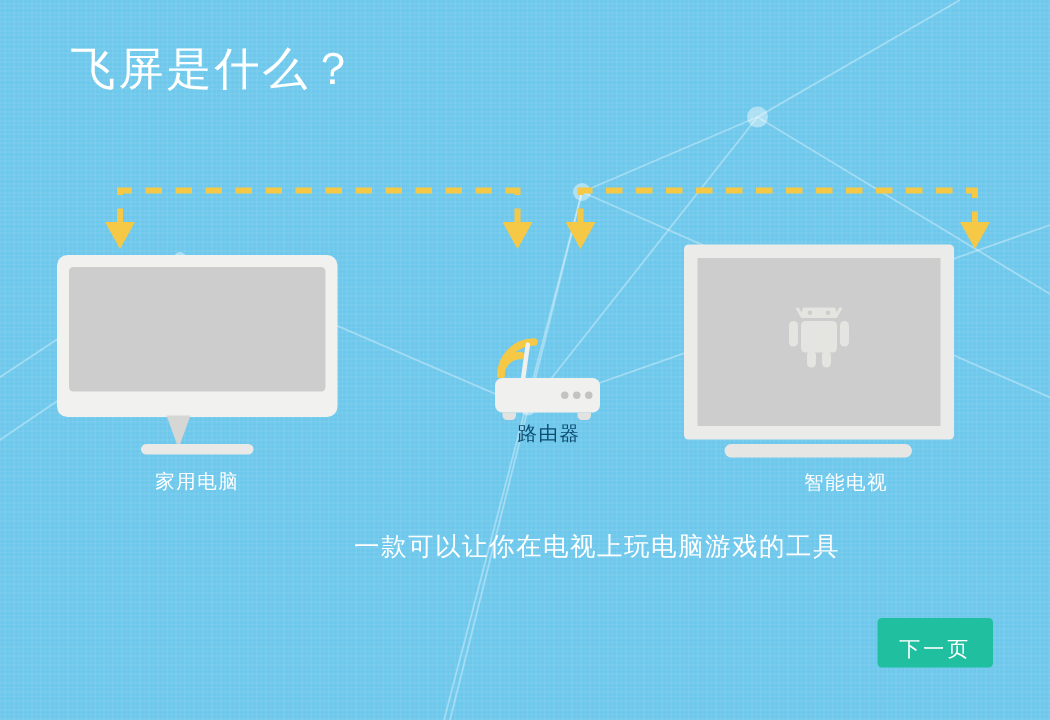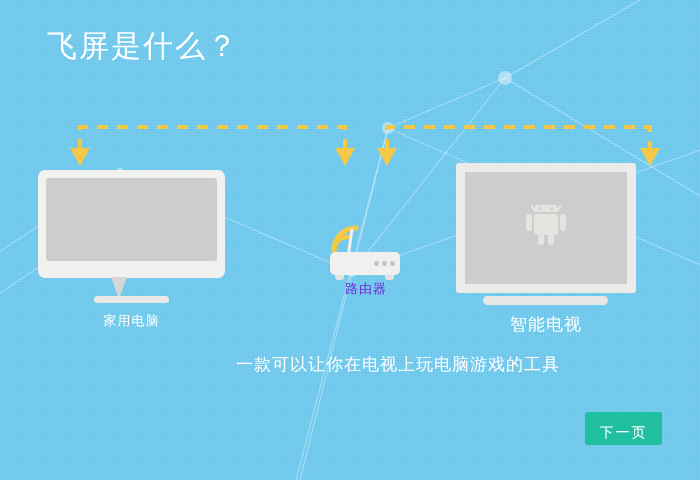--- a/index.html
+++ b/index.html
@@ -153,21 +153,21 @@
     border-radius: 2px;
     transform: rotate(8deg);
     transform-origin: bottom center;
   }
   #router-label {
     position: absolute;
     left: -14px;
     top: 68px;
     width: 124px;
     text-align: center;
-    color: #6d28d9;
+    color: #0c4a6e;
     font-size: 13px;
     letter-spacing: 1px;
   }
 
   
   #tv {
     position: absolute;
     left: 456px;
     top: 163px;
     width: 180px;
@@ -192,26 +192,26 @@
     position: absolute;
     left: 27px;
     top: 133px;
     width: 125px;
     height: 9px;
     background: #e6e6e4;
     border-radius: 5px;
   }
   #tv-label {
     position: absolute;
-    left: 0;
+    left: 18px;
     top: 150px;
     width: 180px;
     text-align: center;
     color: #ffffff;
-    font-size: 17px;
+    font-size: 13px;
     letter-spacing: 1px;
   }
   #android-icon {
     position: absolute;
     left: 58px;
     top: 33px;
   }
 
   
   #subtitle {

